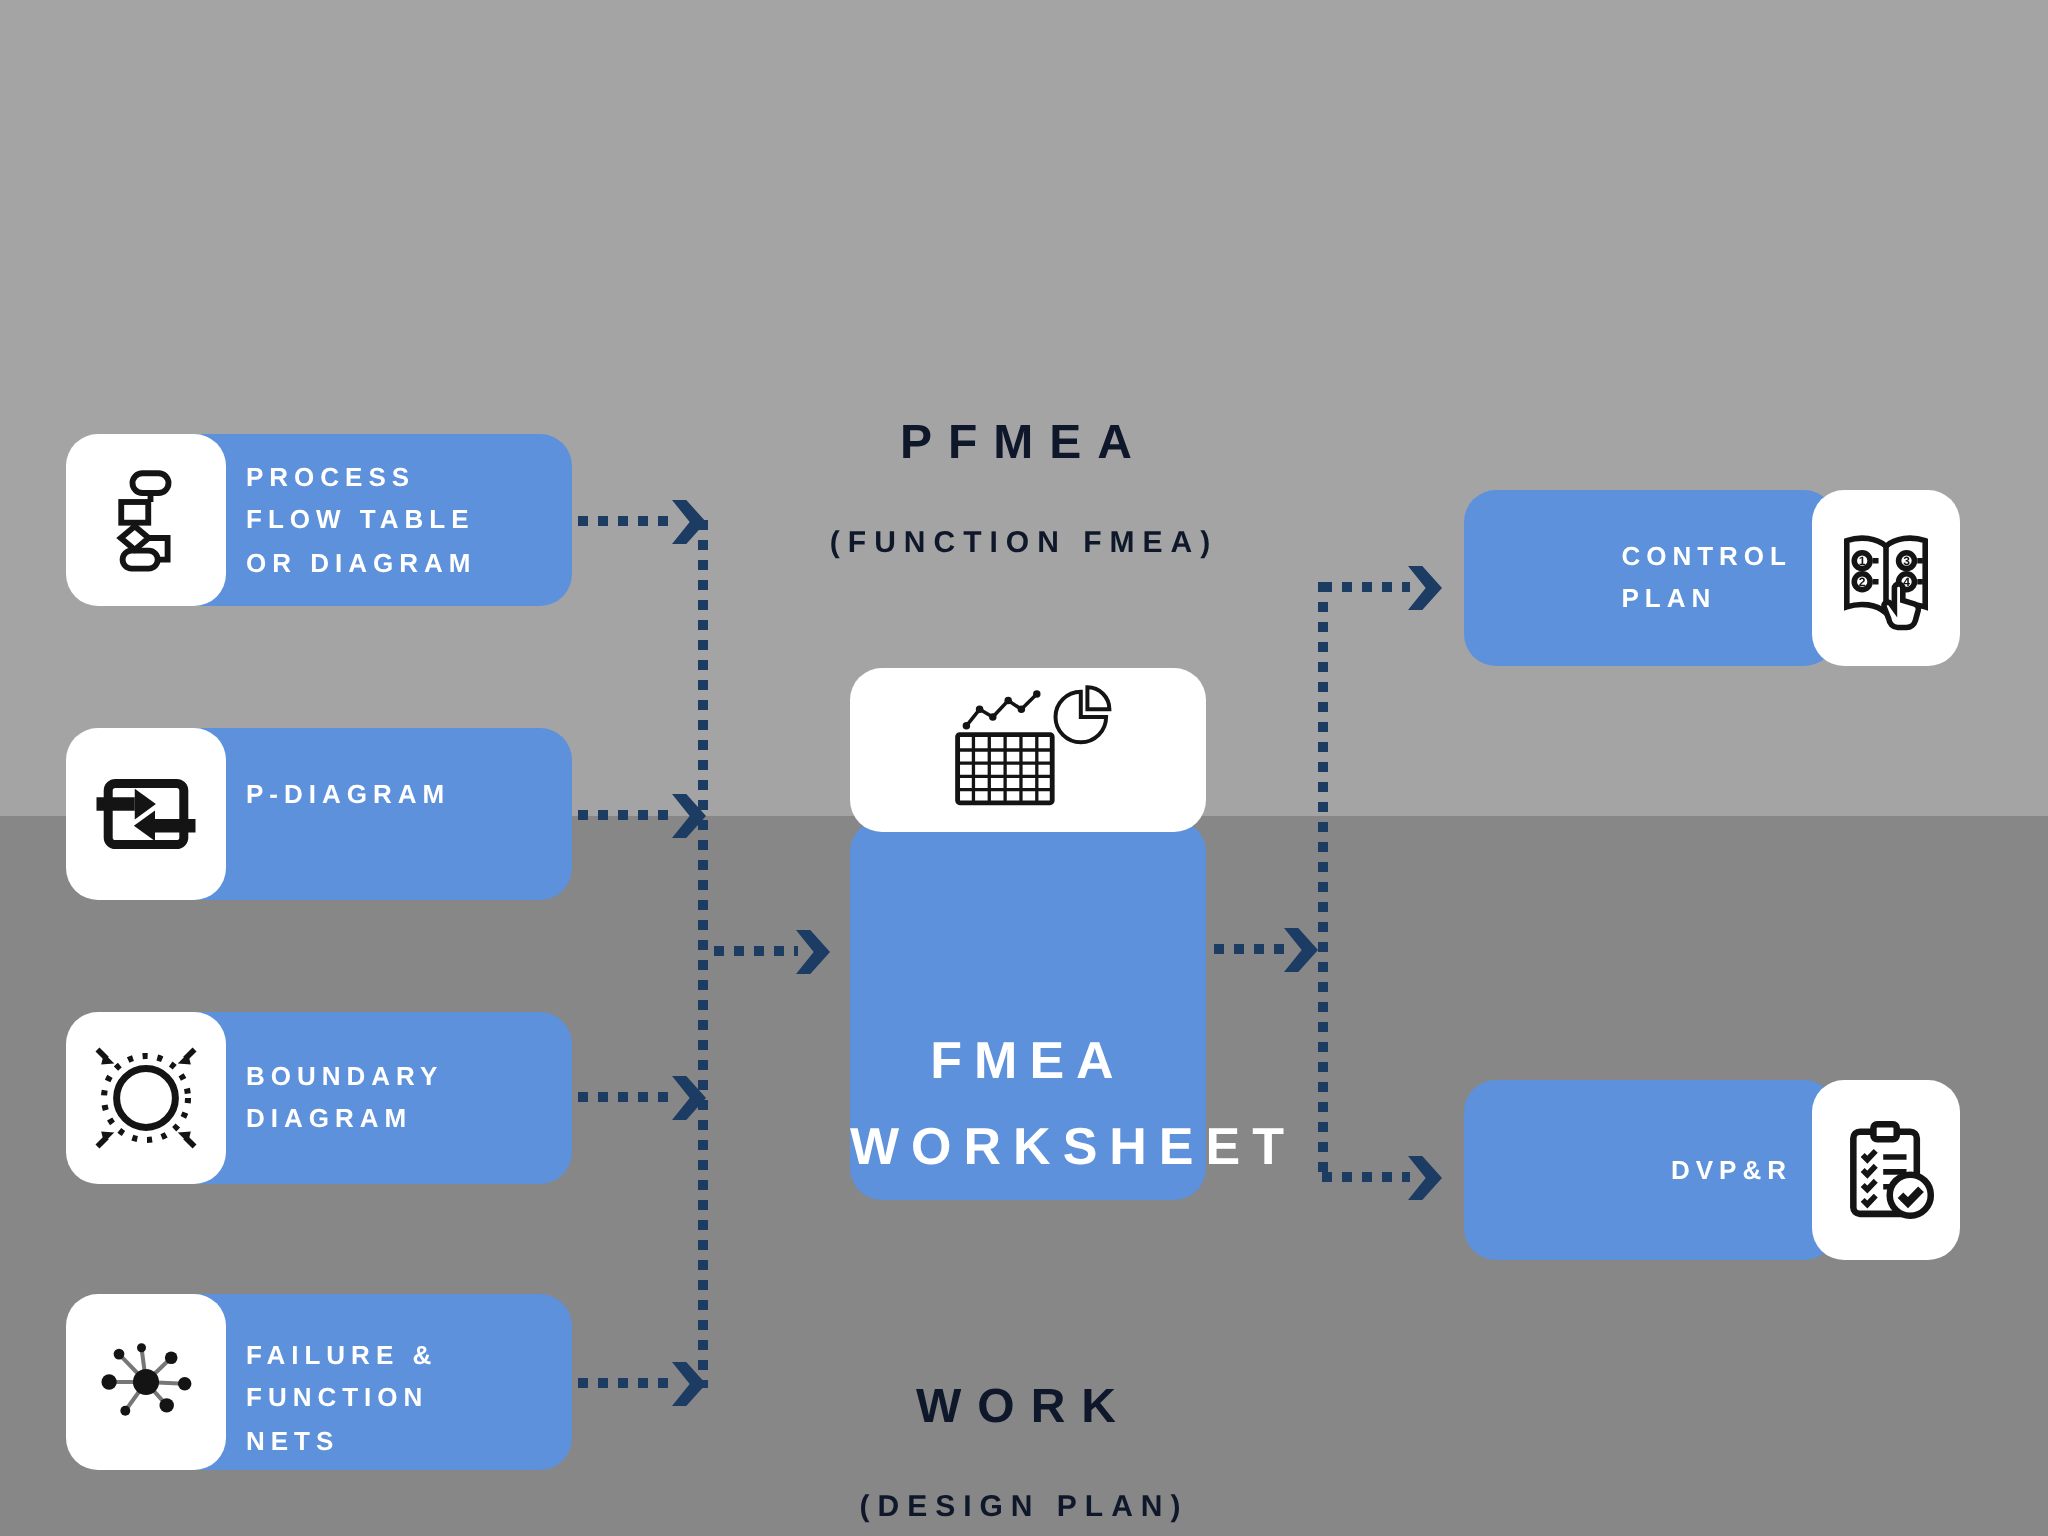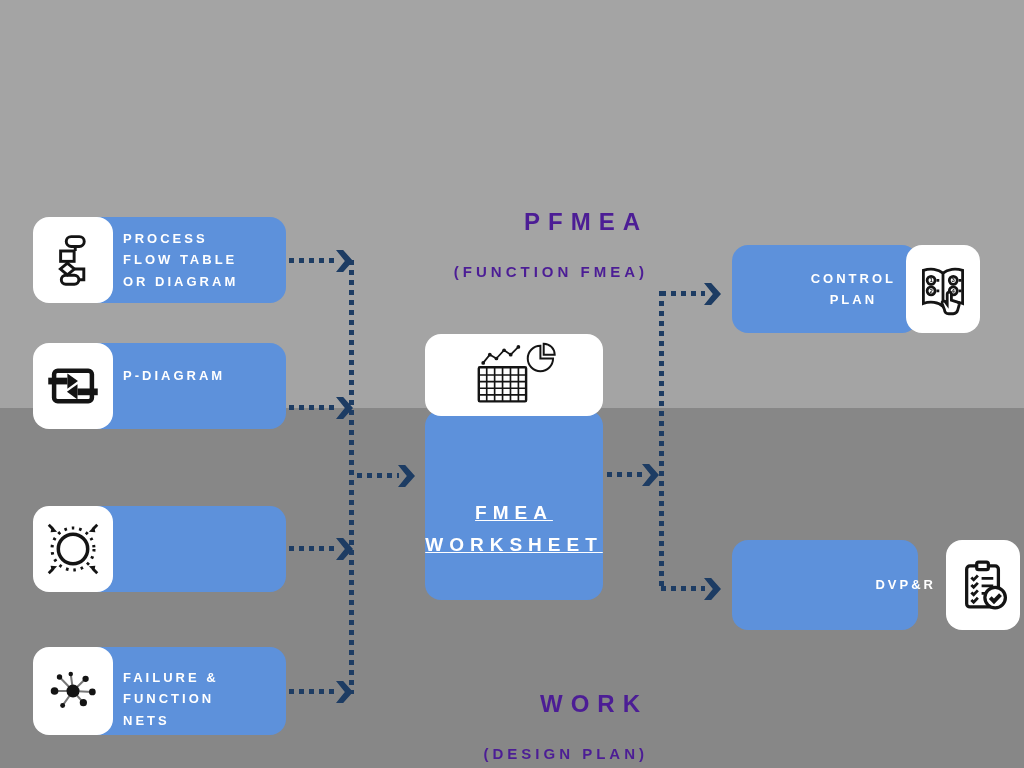--- a/index.html
+++ b/index.html
@@ -20,30 +20,30 @@
          font-weight:bold;font-size:34px;line-height:1.22;letter-spacing:1.5px;
          color:var(--title-navy);transform:scaleY(1.32);transform-origin:top center;
          white-space:pre-line;}
   
   .node{position:absolute;}
   .pill{position:absolute;background:var(--box-blue);border-radius:16px;}
   .icon-card{position:absolute;background:#fff;border-radius:16px;display:flex;align-items:center;justify-content:center;}
   .box-label{position:absolute;color:#fff;font-weight:bold;font-size:13px;letter-spacing:3px;
              line-height:1.65;white-space:pre-line;}
   .label-left{left:90px;top:50%;transform:translateY(-50%);}
-  .label-right{right:84px;top:50%;transform:translateY(-50%);text-align:center;}
+  .label-right{right:84px;top:50%;transform:translateY(-50%);text-align:left;}
   
-  .center-label{position:absolute;width:300px;left:348px;text-align:right;color:#4c1d95;font-weight:bold;white-space:pre-line;}
+  .center-label{position:absolute;width:300px;left:362px;text-align:center;color:#0f172a;font-weight:bold;white-space:pre-line;}
   .center-label .big{font-size:24px;letter-spacing:8px;display:block;}
   .center-label .small{font-size:15px;letter-spacing:4px;display:block;margin-top:9px;}
   .ws-white{position:absolute;left:425px;top:334px;width:178px;height:82px;background:#fff;border-radius:16px;
             display:flex;align-items:center;justify-content:center;}
   .ws-blue{position:absolute;left:425px;top:410px;width:178px;height:190px;background:var(--box-blue);
            border-radius:16px;text-align:center;padding-top:56px;color:#fff;font-weight:bold;
-           font-size:19px;letter-spacing:6px;line-height:1.65;white-space:pre-line;text-decoration:underline;}
+           font-size:26px;letter-spacing:6px;line-height:1.65;white-space:pre-line;}
   
   .dot-h{position:absolute;height:5px;background-image:repeating-linear-gradient(90deg,var(--navy) 0 5px,transparent 5px 10px);}
   .dot-v{position:absolute;width:5px;background-image:repeating-linear-gradient(180deg,var(--navy) 0 5px,transparent 5px 10px);}
   .arrowhead{position:absolute;width:17px;height:22px;background:var(--navy);
              clip-path:polygon(0 0,42% 0,100% 50%,42% 100%,0 100%,52% 50%);}
   svg{display:block;}
 </style>
 </head>
 <body>
 
@@ -75,38 +75,40 @@
           <rect x="6.5" y="8" width="6" height="4.6"></rect>
           <path d="M9.5,12.6 V13.4"></path>
           <polygon points="9.5,13.4 12.6,16 9.5,18.6 6.4,16"></polygon>
           <path d="M12.6,16 H16.8 V20.8 H14.6"></path>
           <rect x="6.8" y="18.8" width="7.8" height="4" rx="2"></rect>
         </svg>
       </span>
     </div>
   </div>
 
-  <div class="node" style="left:33px;top:343px;width:253px;height:66px;">
+  <div class="node" style="left:33px;top:364px;width:253px;height:66px;">
     <div class="pill" style="left:45px;top:0;width:208px;height:86px;"></div>
     <div class="box-label label-left">P-DIAGRAM</div>
     <div class="icon-card" style="left:0;top:0;width:80px;height:86px;">
       <span>
         <svg width="54" height="54" viewBox="0 0 24 24" fill="none" stroke="#141414">
           <rect x="3.6" y="5.2" width="16.8" height="13.6" rx="1.6" stroke-width="2"></rect>
           <path d="M1,9.8 H9.5" stroke-width="3"></path>
           <polygon points="9.5,6.4 14.2,9.8 9.5,13.2" fill="#141414" stroke="none"></polygon>
           <path d="M23,14.6 H14" stroke-width="3"></path>
           <polygon points="14,11.2 9.3,14.6 14,18" fill="#141414" stroke="none"></polygon>
         </svg>
       </span>
     </div>
   </div>
 
   <div class="node" style="left:33px;top:506px;width:253px;height:86px;">
     <div class="pill" style="left:45px;top:0;width:208px;height:86px;"></div>
+    <div class="box-label label-left">BOUNDARY
+DIAGRAM</div>
     <div class="icon-card" style="left:0;top:0;width:80px;height:86px;">
       <span>
         <svg width="56" height="56" viewBox="0 0 24 24" fill="none" stroke="#141414">
           <circle cx="12" cy="12" r="6.3" stroke-width="1.5"></circle>
           <circle cx="12" cy="12" r="9" stroke-width="1.3" stroke-dasharray="1.1 2.1"></circle>
           <path d="M1.6,1.6 L3.6,3.6" stroke-width="1.2"></path>
           <polygon points="3,2.4 5.2,4.6 2.4,4.8" fill="#141414" stroke="none"></polygon>
           <path d="M22.4,1.6 L20.4,3.6" stroke-width="1.2"></path>
           <polygon points="21,2.4 18.8,4.6 21.6,4.8" fill="#141414" stroke="none"></polygon>
           <path d="M1.6,22.4 L3.6,20.4" stroke-width="1.2"></path>
@@ -192,21 +194,21 @@
             <text x="16.4" y="9.2" font-size="2.6" fill="#141414" stroke="none" text-anchor="middle" font-weight="bold">3</text>
           <circle cx="16.4" cy="12.8" r="1.7"></circle>
             <text x="16.4" y="13.7" font-size="2.6" fill="#141414" stroke="none" text-anchor="middle" font-weight="bold">4</text>
           <path d="M9.2,8.3 H10.4 M9.2,12.8 H10.4 M18.7,8.3 H19.9 M18.7,12.8 H19.9"></path>
           <path d="M12.6,20.8 l-1,-2.6 a0.8,0.8 0 0 1 1.4,-0.7 l0.8,1.1 v-4.4 a0.9,0.9 0 0 1 1.8,0 v2.6 l2.6,0.8 a1.1,1.1 0 0 1 0.7,1.3 l-0.6,2.2 a2,2 0 0 1 -1.9,1.5 h-1.9 a2,2 0 0 1 -1.9,-1.8 z" fill="#fff"></path>
         </svg>
       </span>
     </div>
   </div>
 
-  <div class="node" style="left:732px;top:540px;width:288px;height:90px;">
+  <div class="node" style="left:732px;top:540px;width:248px;height:90px;">
     <div class="pill" style="left:0;top:0;width:186px;height:90px;"></div>
     <div class="box-label label-right">DVP&amp;R</div>
     <div class="icon-card" style="right:0;top:0;width:74px;height:90px;">
       <span>
         <svg width="56" height="56" viewBox="0 0 24 24" fill="none" stroke="#141414" stroke-width="1.4">
           <rect x="5" y="3.8" width="13.6" height="17.6" rx="1.4"></rect>
           <rect x="9.3" y="2.2" width="5" height="3.2" rx="0.8" fill="#fff"></rect>
           <path d="M7,8.8 l1,1 1.8,-1.9" stroke-width="1.2"></path>
           <path d="M7,12 l1,1 1.8,-1.9" stroke-width="1.2"></path>
           <path d="M7,15.2 l1,1 1.8,-1.9" stroke-width="1.2"></path>

